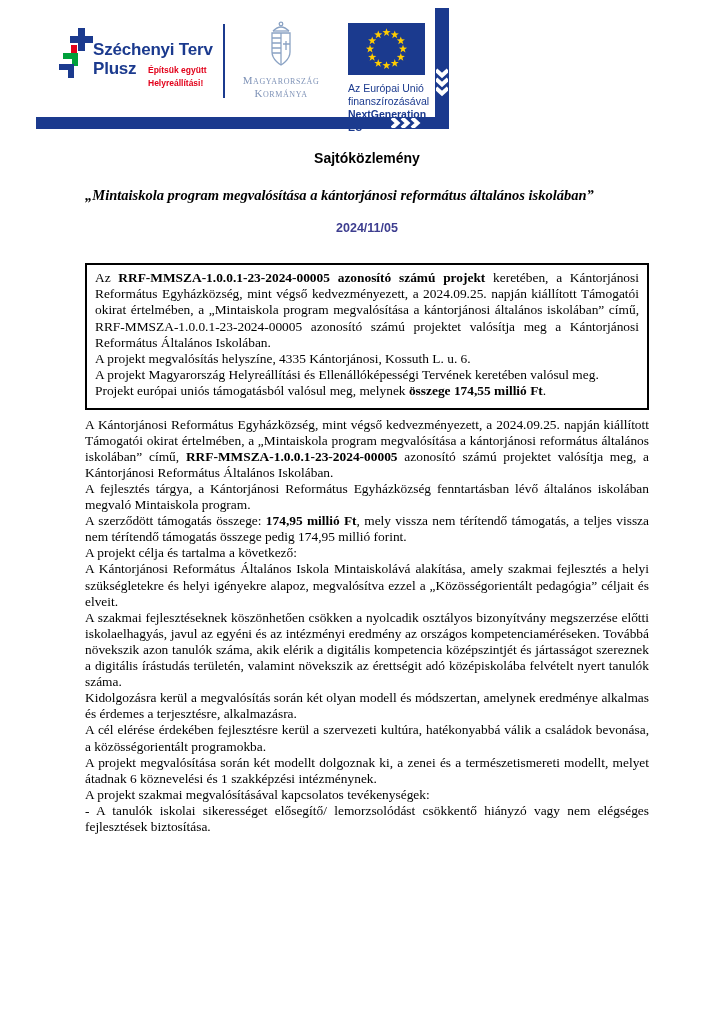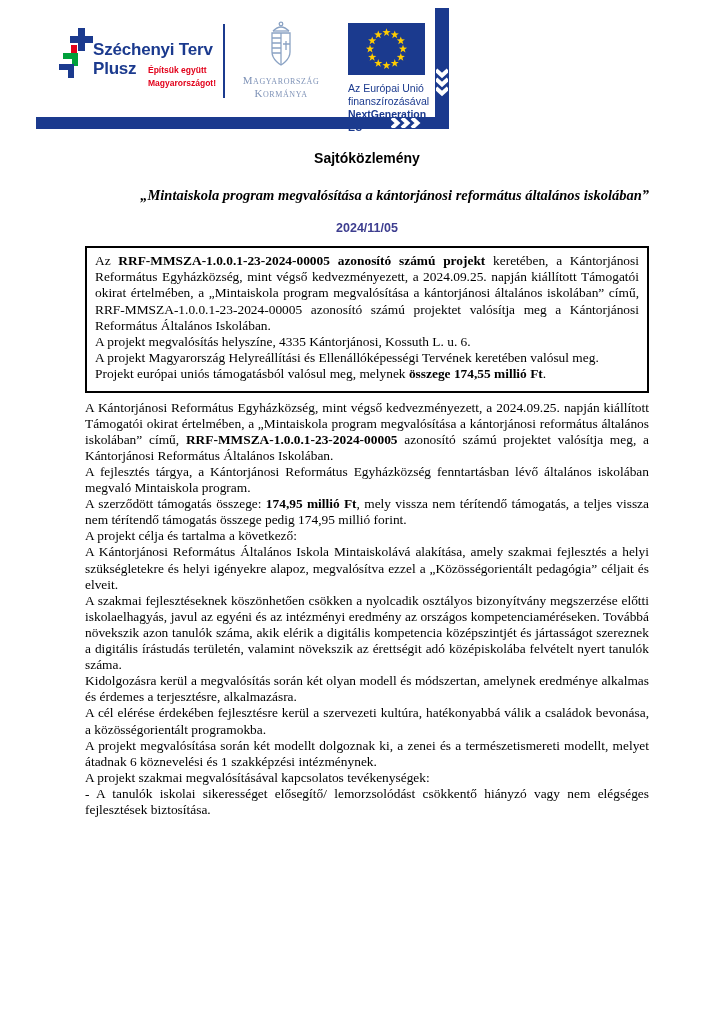--- a/index.html
+++ b/index.html
@@ -35,25 +35,25 @@
     color:var(--navy);margin-top:3px;}
   .eu-text .ng{font-weight:bold;}
   .bar-h{position:absolute;left:0;top:117px;width:413px;height:12px;background:var(--navy);}
   .bar-h svg{position:absolute;right:26px;top:1px;}
   .bar-v{position:absolute;left:399px;top:8px;width:14px;height:121px;background:var(--navy);}
   .bar-v svg{position:absolute;left:1px;top:60px;}
   
   .content{position:absolute;left:85px;top:142px;width:564px;}
   .title{margin:8px 0 0 0;text-align:center;font-family:"Liberation Sans",sans-serif;
     font-weight:bold;font-size:14px;color:#000;}
-  .subtitle{margin:21px 0 0 0;text-align:right;font-family:"Liberation Serif",serif;
+  .subtitle{margin:21px 0 0 0;text-align:left;font-family:"Liberation Serif",serif;
     font-weight:bold;font-style:italic;font-size:14.5px;white-space:nowrap;}
   .date{margin:17px 0 0 0;text-align:center;font-family:"Liberation Sans",sans-serif;
     font-weight:bold;font-size:12.5px;color:var(--indigo);}
-  .highlight-box{margin-top:11px;border:2px solid #000;padding:5px 8px 8px 8px;}
+  .highlight-box{margin-top:28px;border:2px solid #000;padding:5px 8px 8px 8px;}
   .para{margin:0;font-size:13.4px;line-height:16.2px;text-align:justify;}
   .body-text{margin-top:7px;}
   .body-text .para{line-height:16.1px;}
 </style>
 </head>
 <body>
 
 <div class="page">
 
   <div class="header">
@@ -64,21 +64,21 @@
       <rect x="12" y="18" width="6" height="11" fill="#e2001a"></rect>
       <rect x="4" y="26" width="15" height="6" fill="#00a03b"></rect>
       <rect x="13" y="26" width="6" height="13" fill="#00a03b"></rect>
       <rect x="0" y="37" width="15" height="6" fill="#1b3a8e"></rect>
       <rect x="9" y="37" width="6" height="14" fill="#1b3a8e"></rect>
     </svg>
     <div class="sz-name l1">Széchenyi Terv</div>
     <div class="sz-name l2">Plusz</div>
     <div class="sz-tagline">
       <div>Építsük együtt</div>
-      <div>Magyarországot!</div>
+      <div>Helyreállítási!</div>
     </div>
 
     <div class="logo-divider"></div>
 
     <div class="gov">
       <svg width="34" height="50" viewBox="0 0 34 50" fill="none" stroke="#8ba3c4" stroke-width="1.3">
         <circle cx="17" cy="4" r="1.8"></circle>
         <path d="M9 11 Q17 3 25 11"></path>
         <path d="M9 11 h16"></path>
         <path d="M8 13 h18 v19 c0 8 -9 13 -9 13 c0 0 -9 -5 -9 -13 z"></path>

